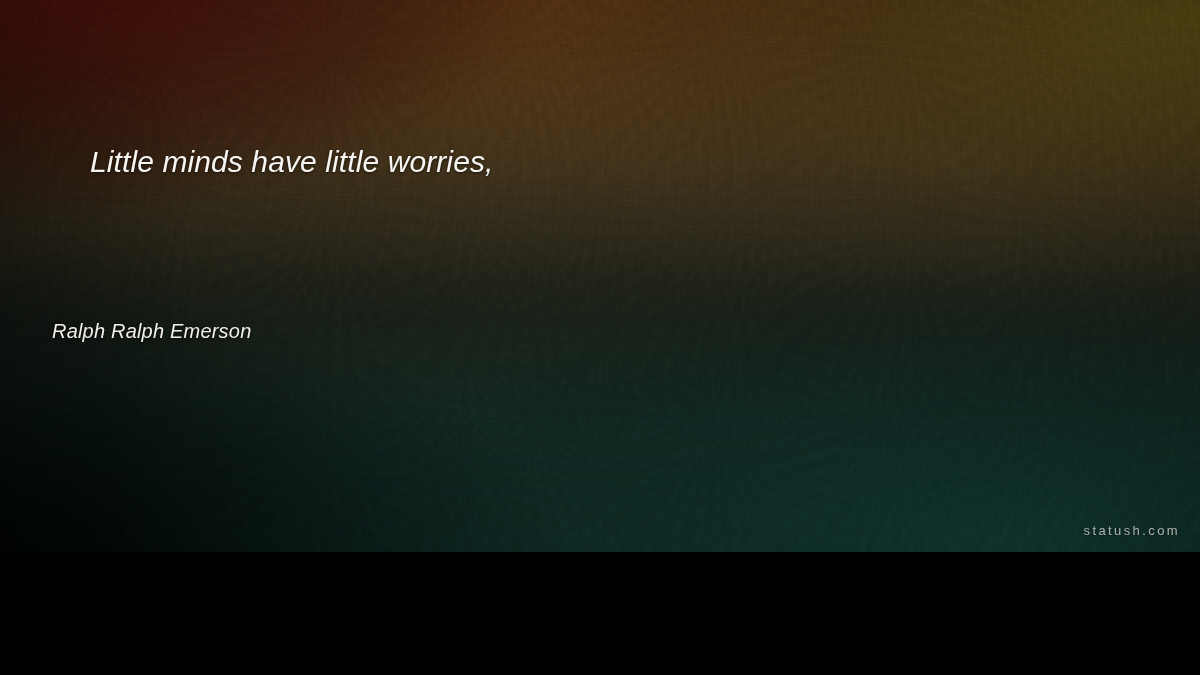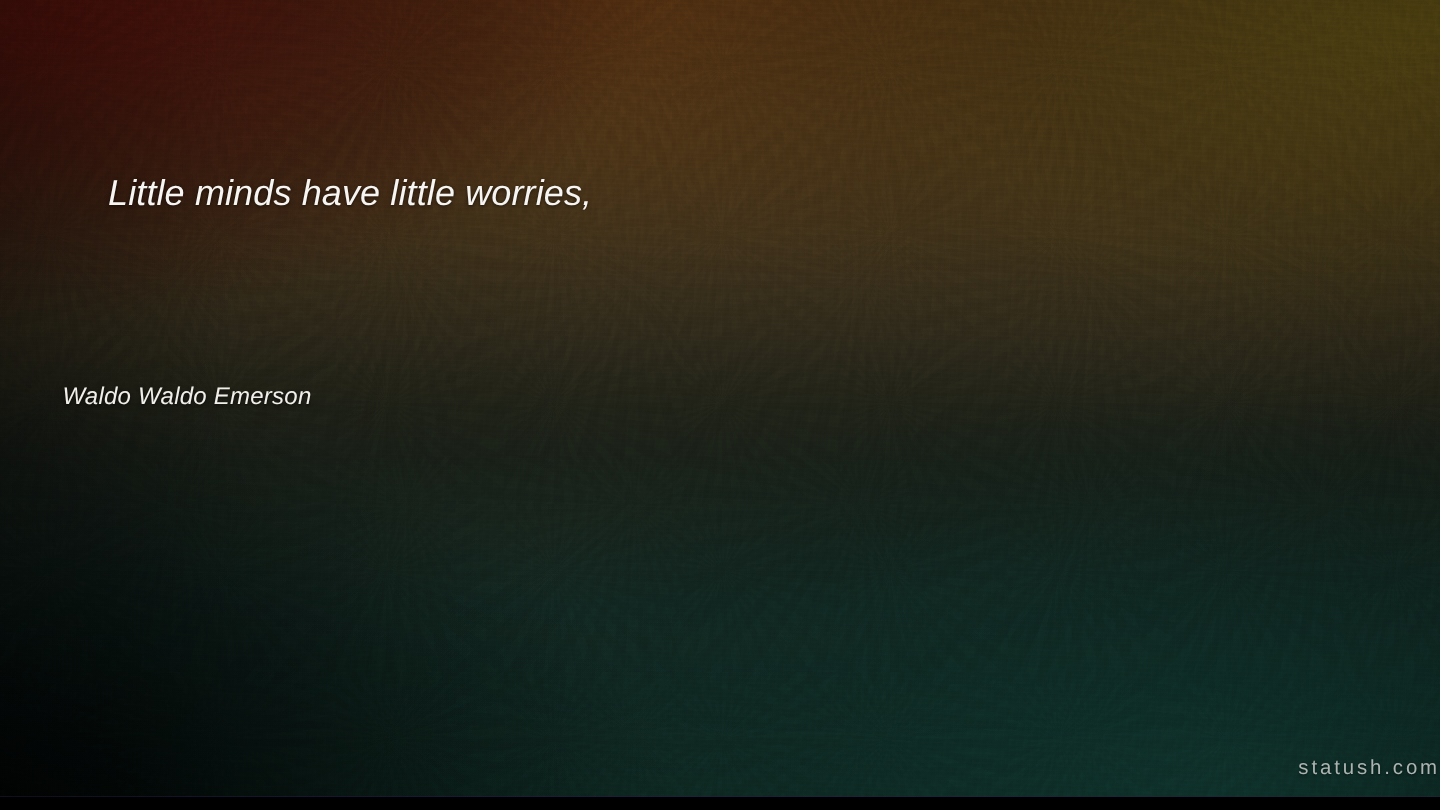--- a/index.html
+++ b/index.html
@@ -5,24 +5,24 @@
 <style>
   html, body {
     margin: 0;
     padding: 0;
     background: #000;
   }
 
   #quote-card {
     position: relative;
     width: 1200px;
-    height: 664px;
+    height: 552px;
     overflow: hidden;
     font-family: "Liberation Sans", "DejaVu Sans", sans-serif;
-    background-color: #4c1d95;
+    background-color: #0f172a;
     text-decoration: underline;
     -webkit-font-smoothing: antialiased;
   }
 
   
   .bg-layer {
     position: absolute;
     inset: 0;
     pointer-events: none;
   }
@@ -177,23 +177,23 @@
     font-size: 20px;
     font-weight: 400;
     color: #f2efeb;
     letter-spacing: 0.2px;
     white-space: nowrap;
     text-shadow: 0 1px 3px rgba(0, 0, 0, 0.55);
   }
 
   #watermark {
     position: absolute;
-    right: 0;
+    right: 20px;
     bottom: 14px;
-    font-size: 17px;
+    font-size: 13px;
     font-style: normal;
     font-weight: 400;
     letter-spacing: 2.4px;
     color: #b9c0bd;
     opacity: 0.92;
     white-space: nowrap;
     text-shadow: 0 1px 2px rgba(0, 0, 0, 0.5);
   }
 </style>
 </head>
@@ -210,18 +210,18 @@
   <div class="bg-layer bg-texture"></div>
   <div class="bg-layer bg-grain"></div>
   <div class="bg-layer bg-vignette"></div>
 
   <div id="content">
 
     <blockquote id="quote-block">
       <div class="quote-line">Little minds have little worries,</div>
     </blockquote>
 
-    <div id="author-line">Waldo Waldo Emerson</div>
+    <div id="author-line">Ralph Ralph Emerson</div>
 
     <div id="watermark">statush.com</div>
 
   </div>
 </div>
 
 </body></html>

